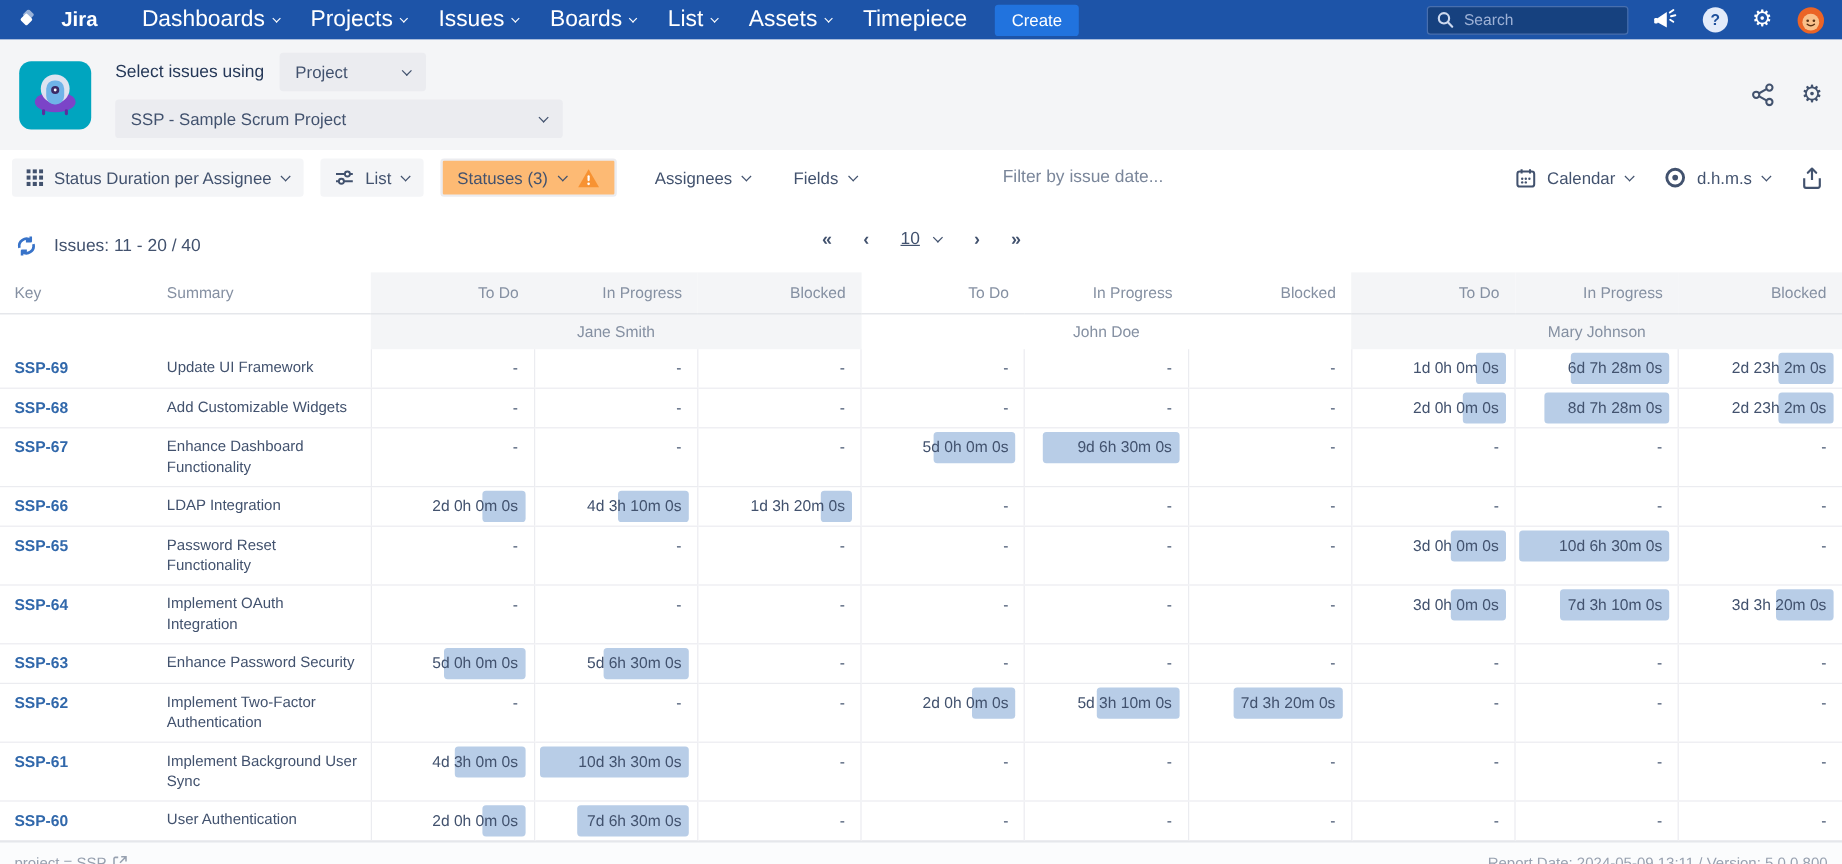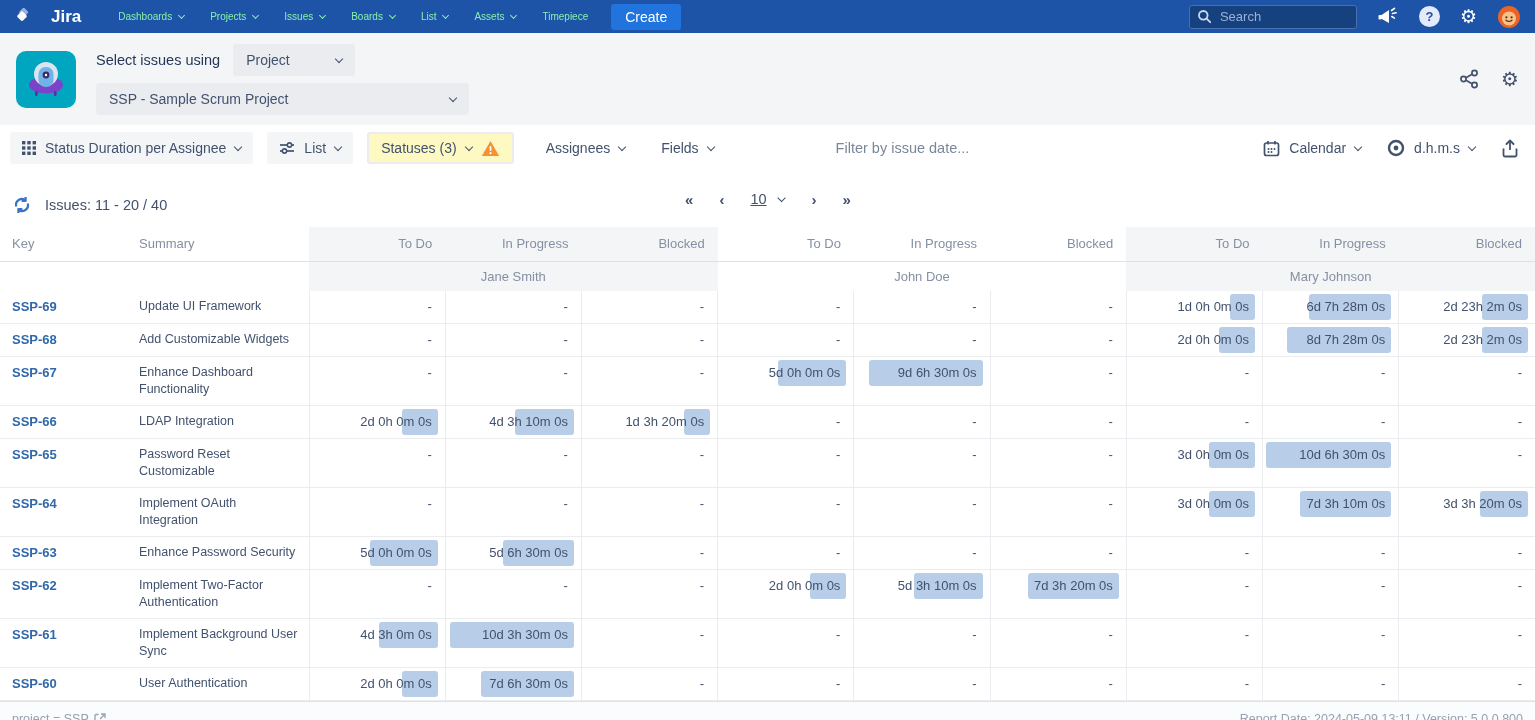--- a/index.html
+++ b/index.html
@@ -14,21 +14,21 @@
   *{box-sizing:border-box;margin:0;padding:0;}
   body{width:1535px;height:720px;overflow:hidden;background:#fff;
        font-family:"Liberation Sans","DejaVu Sans",sans-serif;color:var(--text);}
   .chev{display:inline-block;width:6px;height:6px;border-right:1.8px solid currentColor;
         border-bottom:1.8px solid currentColor;transform:rotate(45deg);margin-bottom:2px;}
   .chev-nav{width:5px;height:5px;border-width:1.6px;}
   
   .nav{height:33px;background:var(--nav-bg);display:flex;align-items:center;padding:0 14px;}
   .brand{display:flex;align-items:center;gap:19px;color:#fff;font-weight:bold;font-size:17px;margin-right:24px;cursor:pointer;}
   .nav-menu{display:flex;align-items:center;height:100%;}
-  .nav-item{color:#86efac;font-size:10px;padding:0 13px;display:flex;align-items:center;gap:7px;height:100%;cursor:pointer;}
+  .nav-item{color:#ffffff;font-size:19px;padding:0 13px;display:flex;align-items:center;gap:7px;height:100%;cursor:pointer;}
   .create-btn{background:var(--accent);color:#fff;font-size:14px;padding:5px 14px;border-radius:3px;border:none;margin-left:10px;cursor:pointer;font-family:inherit;}
   .nav-right{margin-left:auto;display:flex;align-items:center;gap:20px;}
   .search-wrap{position:relative;display:flex;align-items:center;}
   .search-input{width:168px;height:24px;background:#16417f;border:1px solid #486fae;border-radius:3px;
                 color:#dfe8f7;font-size:13px;padding:0 8px 0 30px;outline:none;font-family:inherit;}
   .search-input::placeholder{color:#9db1d6;}
   .search-icon{position:absolute;left:8px;top:4px;}
   .help-btn{width:21px;height:21px;border-radius:50%;background:#e3ebfa;color:#1d4f9c;font-weight:bold;
             font-size:13px;display:flex;align-items:center;justify-content:center;cursor:pointer;}
   .gear-nav{color:#fff;font-size:19px;cursor:pointer;line-height:1;}
@@ -43,21 +43,21 @@
           padding:0 13px;color:var(--text);font-size:14px;justify-content:space-between;cursor:pointer;}
   .mode-select{width:122px;}
   .project-select{width:373px;}
   .select-label{font-size:14.5px;color:#253858;}
   .context-actions{margin-left:auto;display:flex;gap:22px;align-items:center;color:var(--text);}
   .gear-header{font-size:20px;line-height:1;cursor:pointer;color:#42526E;}
   
   .toolbar{height:46px;display:flex;align-items:center;padding:0 10px;font-size:14px;background:#fff;}
   .tbtn{display:flex;align-items:center;gap:9px;background:#f4f5f7;border:none;border-radius:3px;height:32px;
         padding:0 12px;margin-right:14px;cursor:pointer;color:var(--text);font-size:14px;font-family:inherit;}
-  .tbtn.outline{background:#fef9c3;border:2px solid #ebecf0;}
+  .tbtn.outline{background:#fdba74;border:2px solid #ebecf0;}
   .tlink{display:flex;align-items:center;gap:9px;margin-left:18px;cursor:pointer;}
   .tlink.fields{margin-left:36px;}
   .filter-input{margin-left:122px;border:none;outline:none;font-size:14.5px;color:#7a869a;width:210px;
                 background:transparent;font-family:inherit;}
   .filter-input::placeholder{color:#7a869a;}
   .toolbar-right{margin-left:auto;display:flex;align-items:center;gap:26px;padding-right:6px;}
   .ticon-group{display:flex;align-items:center;gap:9px;cursor:pointer;}
   
   .pager-row{height:56px;position:relative;display:flex;align-items:center;padding:0 12px;}
   .issues-label{display:flex;align-items:center;gap:13px;font-size:14.5px;margin-top:11px;}
@@ -450,21 +450,21 @@
         </td>
         <td class="dur">
           <div class="dwrap"><span class="dval">-</span></div>
         </td>
         <td class="dur">
           <div class="dwrap"><span class="dval">-</span></div>
         </td>
       </tr>
       <tr>
         <td class="key"><a class="key-link" href="#">SSP-65</a></td>
-        <td class="summary">Password Reset Customizable</td>
+        <td class="summary">Password Reset Functionality</td>
         <td class="dur">
           <div class="dwrap"><span class="dval">-</span></div>
         </td>
         <td class="dur">
           <div class="dwrap"><span class="dval">-</span></div>
         </td>
         <td class="dur">
           <div class="dwrap"><span class="dval">-</span></div>
         </td>
         <td class="dur">

